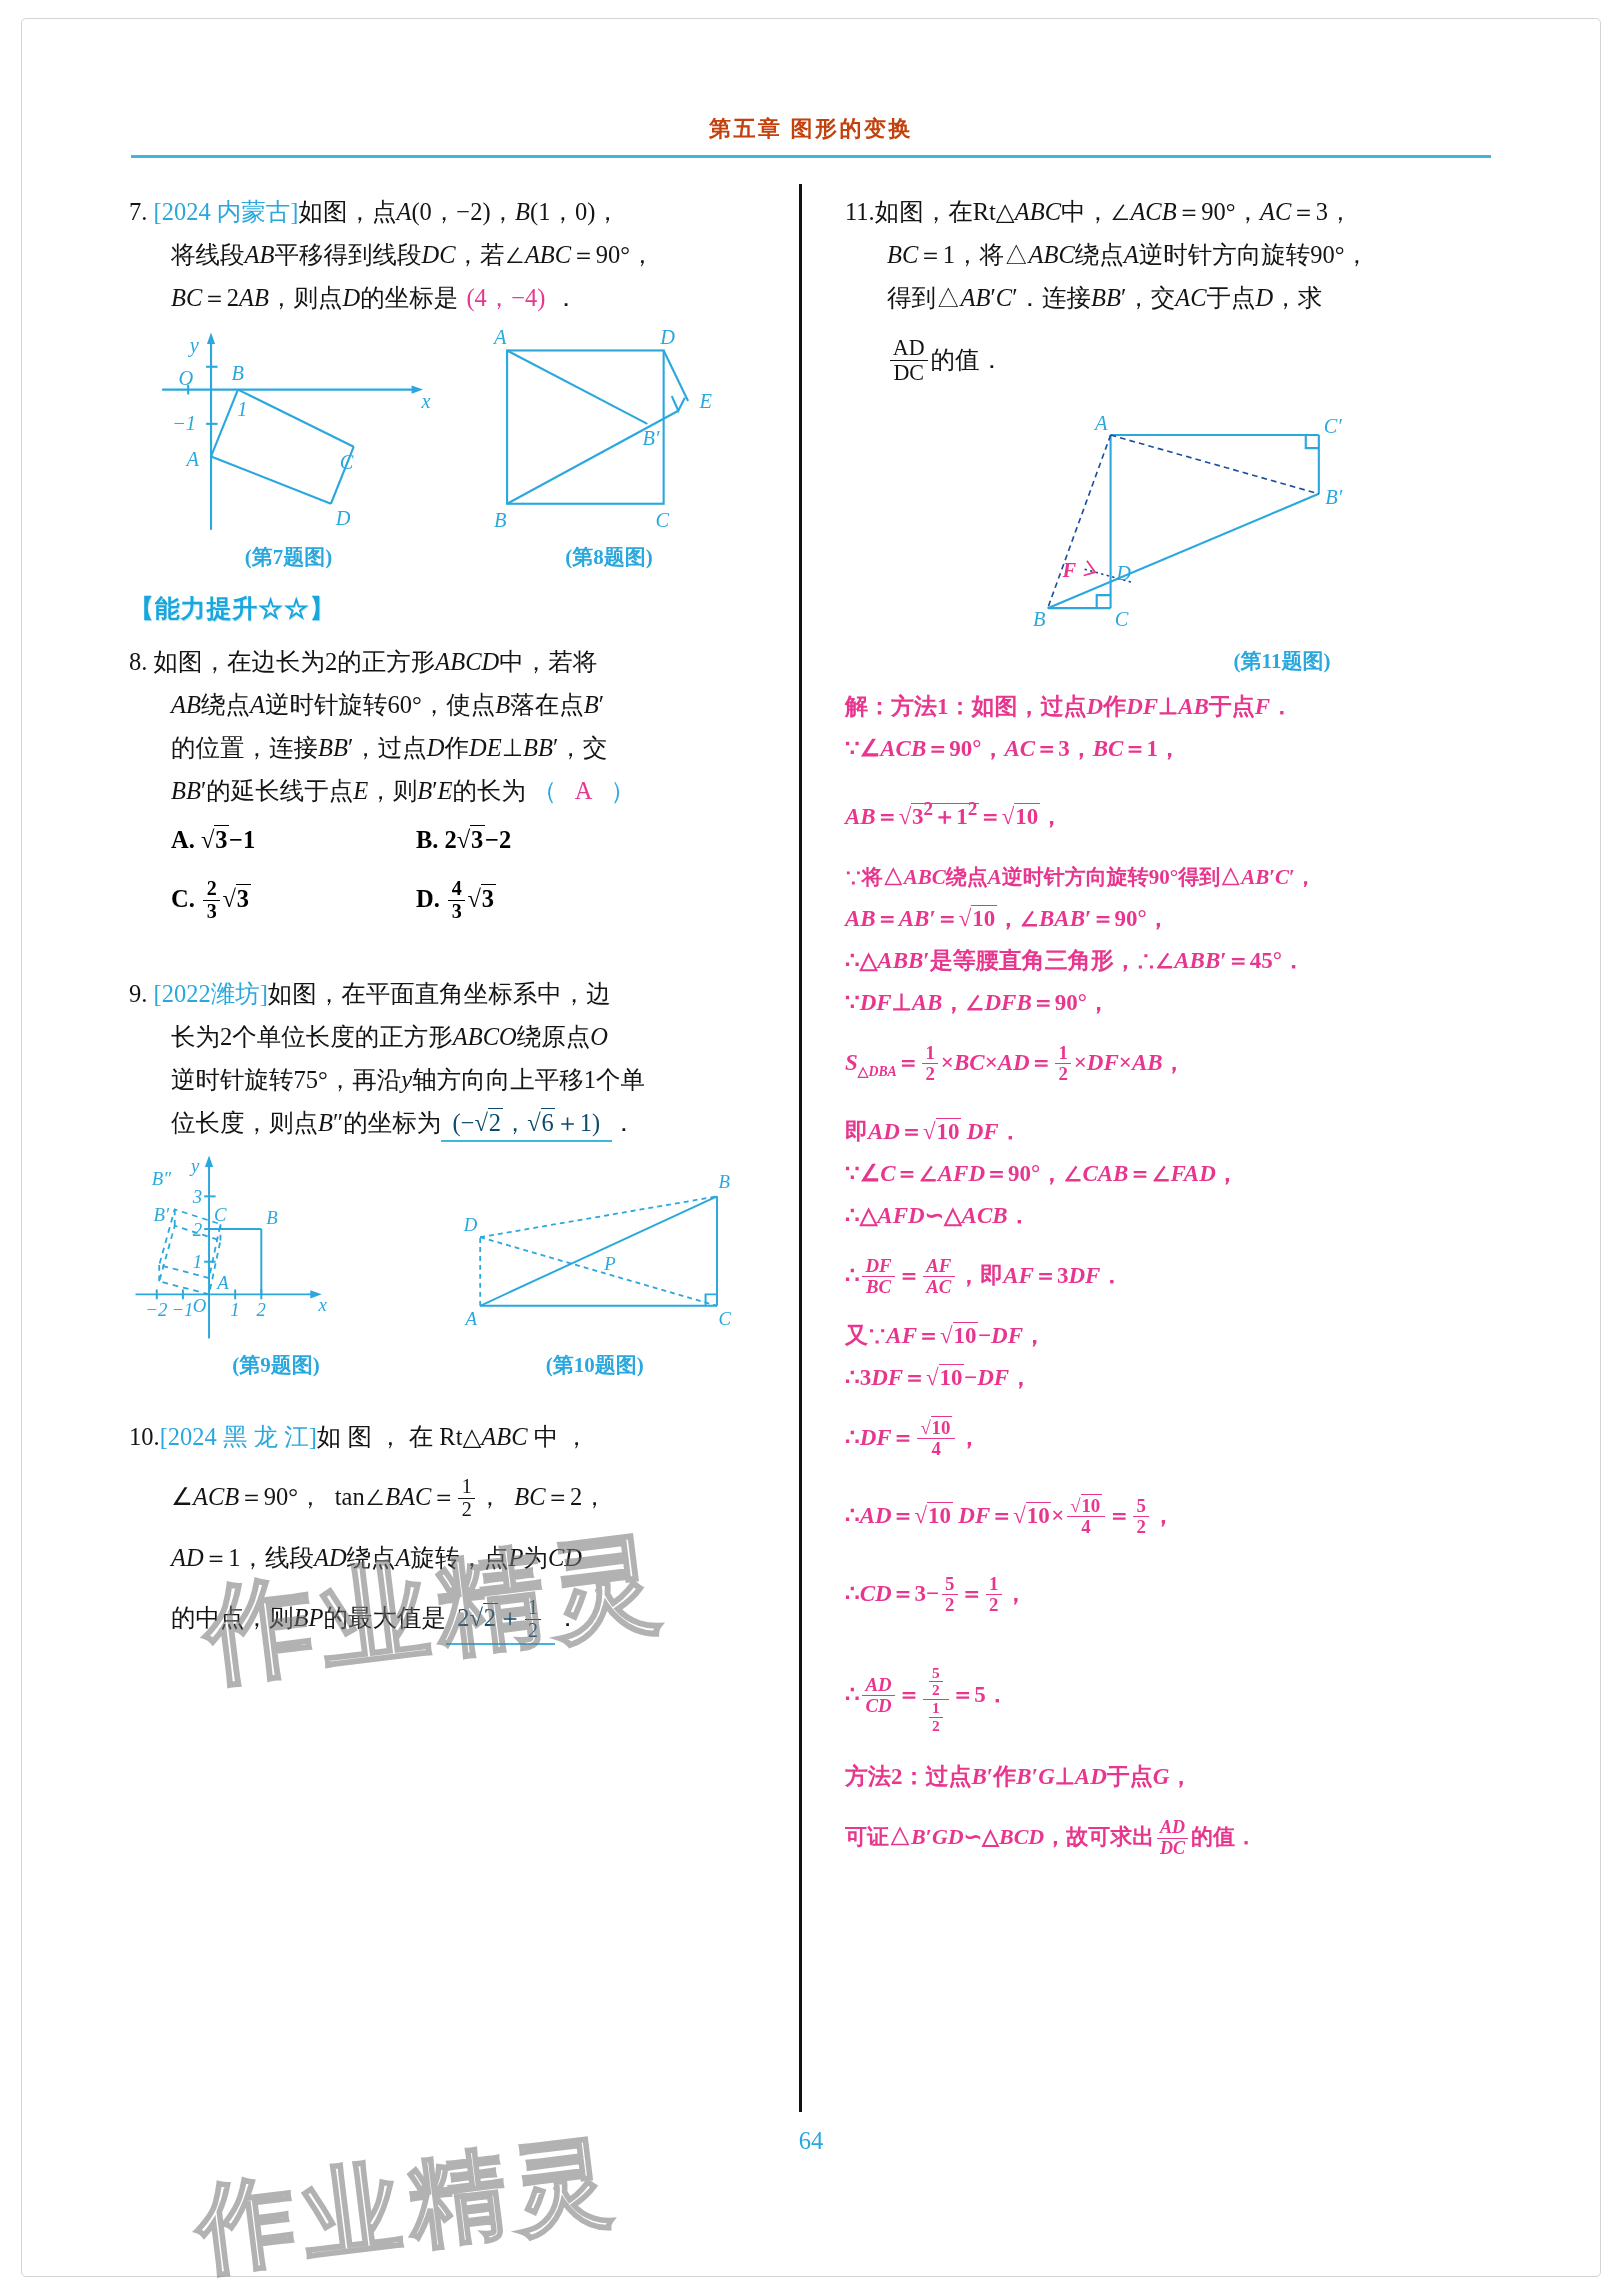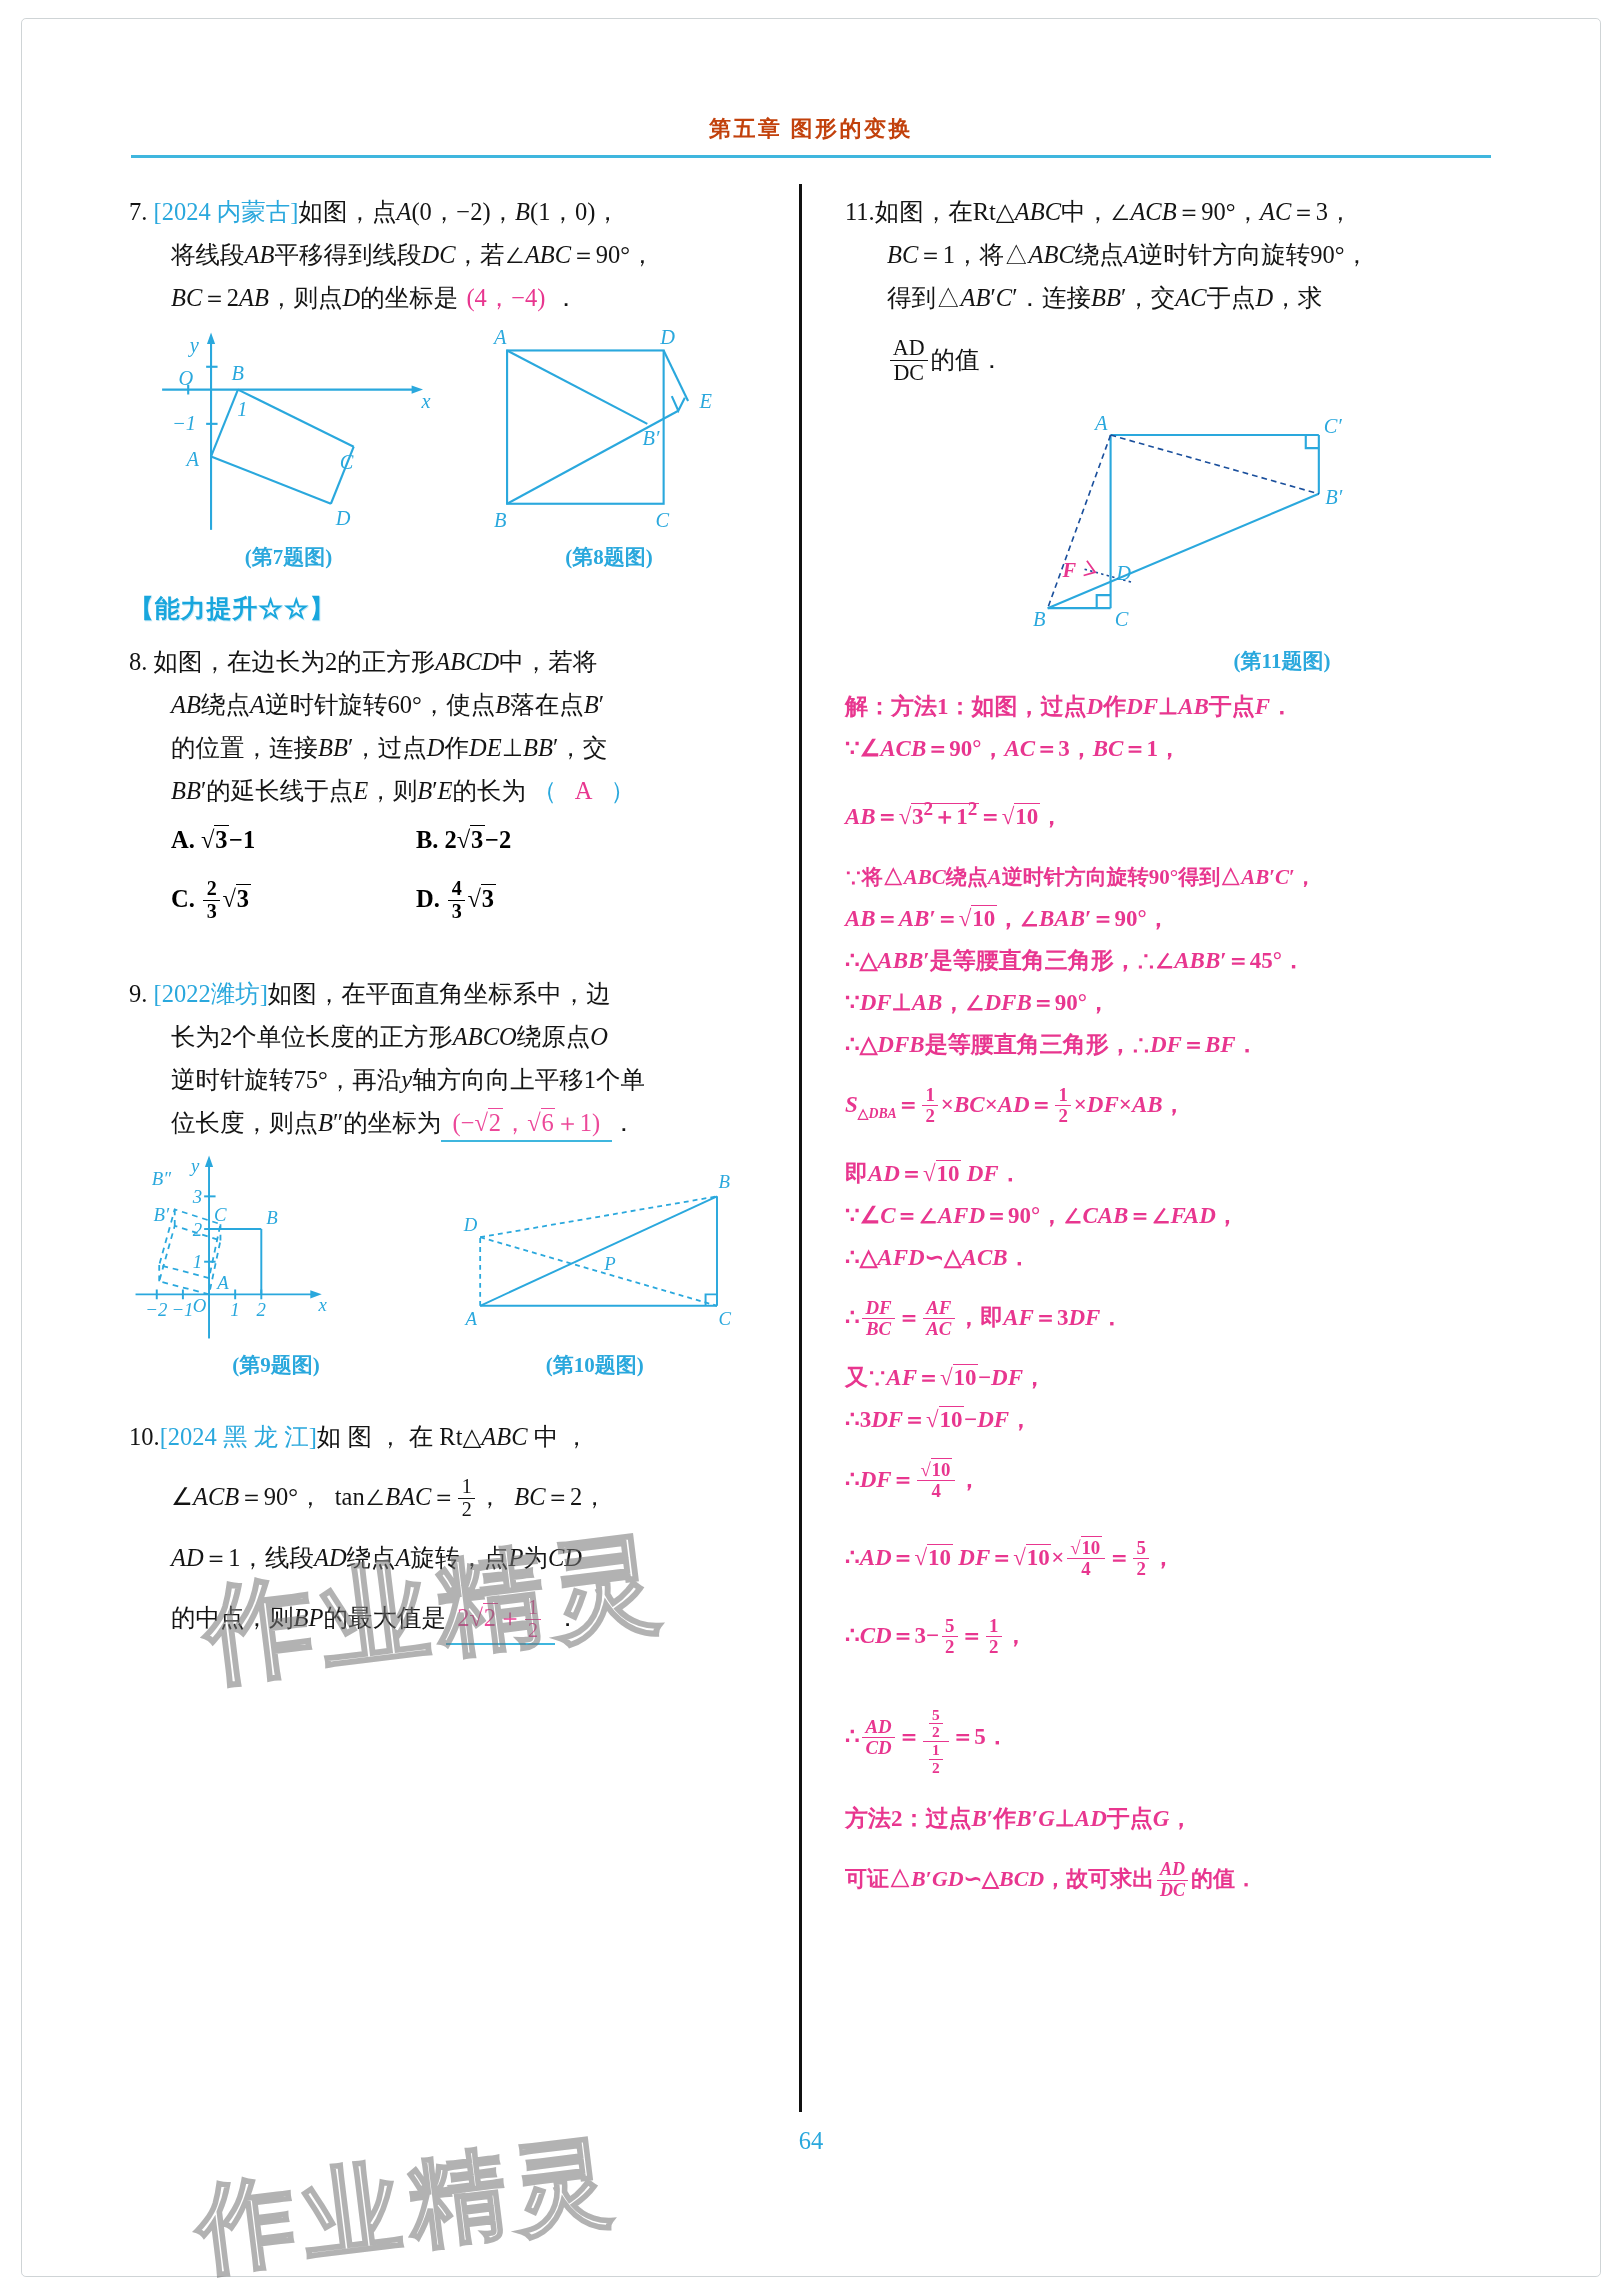--- a/index.html
+++ b/index.html
@@ -59,21 +59,21 @@
     font-size:24.5px;
     line-height:43px;
     color:#141414;
     white-space:nowrap;
   }
   .ind{ padding-left:42px; }
   .num{ display:inline-block; }
   .src{ color:#2aa8dd; }
   .ans{ color:#e8368f; }
   .ans-blank{
-    color:#ec4899;
+    color:#0c4a6e;
     border-bottom:2.5px solid #3fb6de;
     padding:0 11.4px 1.6px 11.4px;
     display:inline-block;
     line-height:31px;
   }
   .ans-nb{ color:#e8368f; padding:0 8.2px; }
   i.v{ font-style:italic; font-family:"Liberation Serif",serif;}
   
   .frac{
     display:inline-block;
@@ -417,21 +417,20 @@
     </div>
 
     <div class="sol">
       <span class="sol-line">解：方法1：如图，过点<i class="v">D</i>作<i class="v">DF</i>⊥<i class="v">AB</i>于点<i class="v">F</i>．</span>
       <span class="sol-line">∵∠<i class="v">ACB</i>＝90°，<i class="v">AC</i>＝3，<i class="v">BC</i>＝1，</span>
       <span class="sol-line tall"><i class="v">AB</i>＝<span class="rad">√<span class="bar">3<sup>2</sup>＋1<sup>2</sup></span></span>＝<span class="rad">√<span class="bar">10</span></span>，</span>
       <span class="sol-line" style="font-size:21px">∵将△<i class="v">ABC</i>绕点<i class="v">A</i>逆时针方向旋转90°得到△<i class="v">AB</i>′<i class="v">C</i>′，</span>
       <span class="sol-line"><i class="v">AB</i>＝<i class="v">AB</i>′＝<span class="rad">√<span class="bar">10</span></span>，∠<i class="v">BAB</i>′＝90°，</span>
       <span class="sol-line">∴△<i class="v">ABB</i>′是等腰直角三角形，∴∠<i class="v">ABB</i>′＝45°．</span>
       <span class="sol-line">∵<i class="v">DF</i>⊥<i class="v">AB</i>，∠<i class="v">DFB</i>＝90°，</span>
-      <span class="sol-line">∴△<i class="v">DFB</i>是等腰直角三角形，∴<i class="v">DF</i>＝<i class="v">BF</i>．</span>
       <span class="sol-line tall"><i class="v">S</i><sub style="font-size:0.6em">△<i class="v">DBA</i></sub>＝<span class="frac"><span class="n">1</span><span class="d">2</span></span>×<i class="v">BC</i>×<i class="v">AD</i>＝<span class="frac"><span class="n">1</span><span class="d">2</span></span>×<i class="v">DF</i>×<i class="v">AB</i>，</span>
       <span class="sol-line">即<i class="v">AD</i>＝<span class="rad">√<span class="bar">10</span></span> <i class="v">DF</i>．</span>
       <span class="sol-line">∵∠<i class="v">C</i>＝∠<i class="v">AFD</i>＝90°，∠<i class="v">CAB</i>＝∠<i class="v">FAD</i>，</span>
       <span class="sol-line">∴△<i class="v">AFD</i>∽△<i class="v">ACB</i>．</span>
       <span class="sol-line tall">∴<span class="frac"><span class="n"><i class="v">DF</i></span><span class="d"><i class="v">BC</i></span></span>＝<span class="frac"><span class="n"><i class="v">AF</i></span><span class="d"><i class="v">AC</i></span></span>，即<i class="v">AF</i>＝3<i class="v">DF</i>．</span>
       <span class="sol-line">又∵<i class="v">AF</i>＝<span class="rad">√<span class="bar">10</span></span>−<i class="v">DF</i>，</span>
       <span class="sol-line">∴3<i class="v">DF</i>＝<span class="rad">√<span class="bar">10</span></span>−<i class="v">DF</i>，</span>
       <span class="sol-line tall">∴<i class="v">DF</i>＝<span class="frac"><span class="n"><span class="rad">√<span class="bar">10</span></span></span><span class="d">4</span></span>，</span>
       <span class="sol-line tall">∴<i class="v">AD</i>＝<span class="rad">√<span class="bar">10</span></span> <i class="v">DF</i>＝<span class="rad">√<span class="bar">10</span></span>×<span class="frac"><span class="n"><span class="rad">√<span class="bar">10</span></span></span><span class="d">4</span></span>＝<span class="frac"><span class="n">5</span><span class="d">2</span></span>，</span>
       <span class="sol-line tall">∴<i class="v">CD</i>＝3−<span class="frac"><span class="n">5</span><span class="d">2</span></span>＝<span class="frac"><span class="n">1</span><span class="d">2</span></span>，</span>

